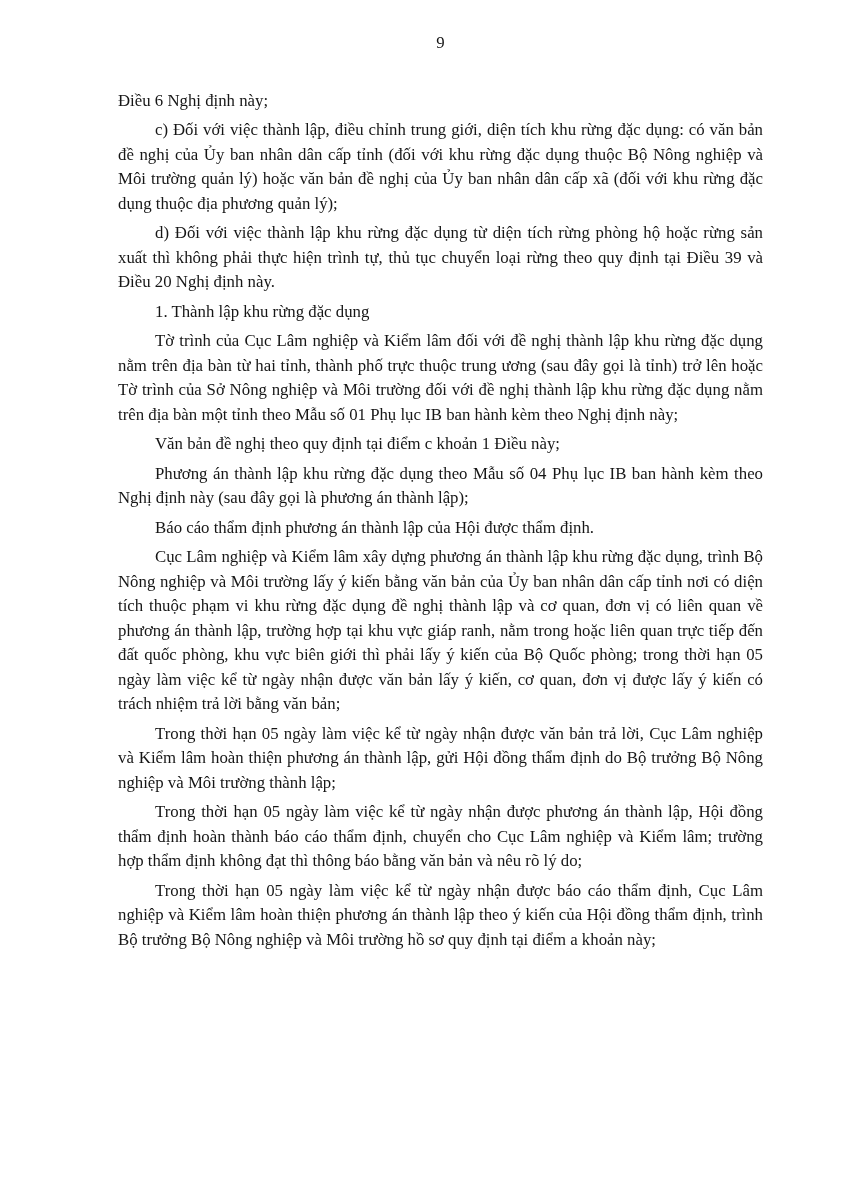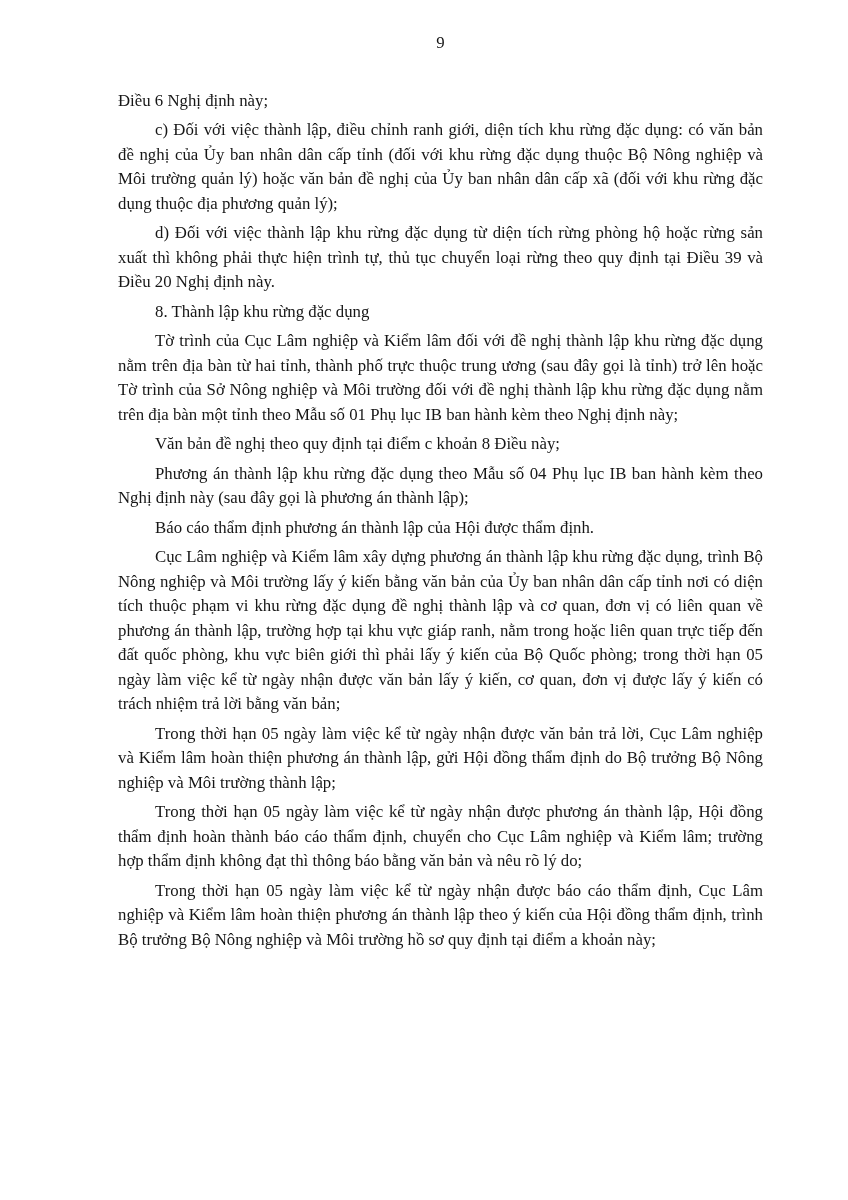--- a/index.html
+++ b/index.html
@@ -35,25 +35,25 @@
   }
 </style>
 </head>
 <body>
 
 <div class="page">
   <div class="page-number">9</div>
 
   <div class="doc-body">
     <p class="no-indent">Điều 6 Nghị định này;</p>
-    <p>c) Đối với việc thành lập, điều chỉnh ranh giới, diện tích khu rừng đặc dụng: có văn bản đề nghị của Ủy ban nhân dân cấp tỉnh (đối với khu rừng đặc dụng thuộc Bộ Nông nghiệp và Môi trường quản lý) hoặc văn bản đề nghị của Ủy ban nhân dân cấp xã (đối với khu rừng đặc dụng thuộc địa phương quản lý);</p>
+    <p>c) Đối với việc thành lập, điều chỉnh trung giới, diện tích khu rừng đặc dụng: có văn bản đề nghị của Ủy ban nhân dân cấp tỉnh (đối với khu rừng đặc dụng thuộc Bộ Nông nghiệp và Môi trường quản lý) hoặc văn bản đề nghị của Ủy ban nhân dân cấp xã (đối với khu rừng đặc dụng thuộc địa phương quản lý);</p>
     <p>d) Đối với việc thành lập khu rừng đặc dụng từ diện tích rừng phòng hộ hoặc rừng sản xuất thì không phải thực hiện trình tự, thủ tục chuyển loại rừng theo quy định tại Điều 39 và Điều 20 Nghị định này.</p>
-    <p>8. Thành lập khu rừng đặc dụng</p>
+    <p>1. Thành lập khu rừng đặc dụng</p>
     <p>Tờ trình của Cục Lâm nghiệp và Kiểm lâm đối với đề nghị thành lập khu rừng đặc dụng nằm trên địa bàn từ hai tỉnh, thành phố trực thuộc trung ương (sau đây gọi là tỉnh) trở lên hoặc Tờ trình của Sở Nông nghiệp và Môi trường đối với đề nghị thành lập khu rừng đặc dụng nằm trên địa bàn một tỉnh theo Mẫu số 01 Phụ lục IB ban hành kèm theo Nghị định này;</p>
-    <p>Văn bản đề nghị theo quy định tại điểm c khoản 8 Điều này;</p>
+    <p>Văn bản đề nghị theo quy định tại điểm c khoản 1 Điều này;</p>
     <p>Phương án thành lập khu rừng đặc dụng theo Mẫu số 04 Phụ lục IB ban hành kèm theo Nghị định này (sau đây gọi là phương án thành lập);</p>
     <p>Báo cáo thẩm định phương án thành lập của Hội được thẩm định.</p>
     <p>Cục Lâm nghiệp và Kiểm lâm xây dựng phương án thành lập khu rừng đặc dụng, trình Bộ Nông nghiệp và Môi trường lấy ý kiến bằng văn bản của Ủy ban nhân dân cấp tỉnh nơi có diện tích thuộc phạm vi khu rừng đặc dụng đề nghị thành lập và cơ quan, đơn vị có liên quan về phương án thành lập, trường hợp tại khu vực giáp ranh, nằm trong hoặc liên quan trực tiếp đến đất quốc phòng, khu vực biên giới thì phải lấy ý kiến của Bộ Quốc phòng; trong thời hạn 05 ngày làm việc kể từ ngày nhận được văn bản lấy ý kiến, cơ quan, đơn vị được lấy ý kiến có trách nhiệm trả lời bằng văn bản;</p>
     <p>Trong thời hạn 05 ngày làm việc kể từ ngày nhận được văn bản trả lời, Cục Lâm nghiệp và Kiểm lâm hoàn thiện phương án thành lập, gửi Hội đồng thẩm định do Bộ trưởng Bộ Nông nghiệp và Môi trường thành lập;</p>
     <p>Trong thời hạn 05 ngày làm việc kể từ ngày nhận được phương án thành lập, Hội đồng thẩm định hoàn thành báo cáo thẩm định, chuyển cho Cục Lâm nghiệp và Kiểm lâm; trường hợp thẩm định không đạt thì thông báo bằng văn bản và nêu rõ lý do;</p>
     <p>Trong thời hạn 05 ngày làm việc kể từ ngày nhận được báo cáo thẩm định, Cục Lâm nghiệp và Kiểm lâm hoàn thiện phương án thành lập theo ý kiến của Hội đồng thẩm định, trình Bộ trưởng Bộ Nông nghiệp và Môi trường hồ sơ quy định tại điểm a khoản này;</p>
   </div>
 </div>
 
 </body></html>

